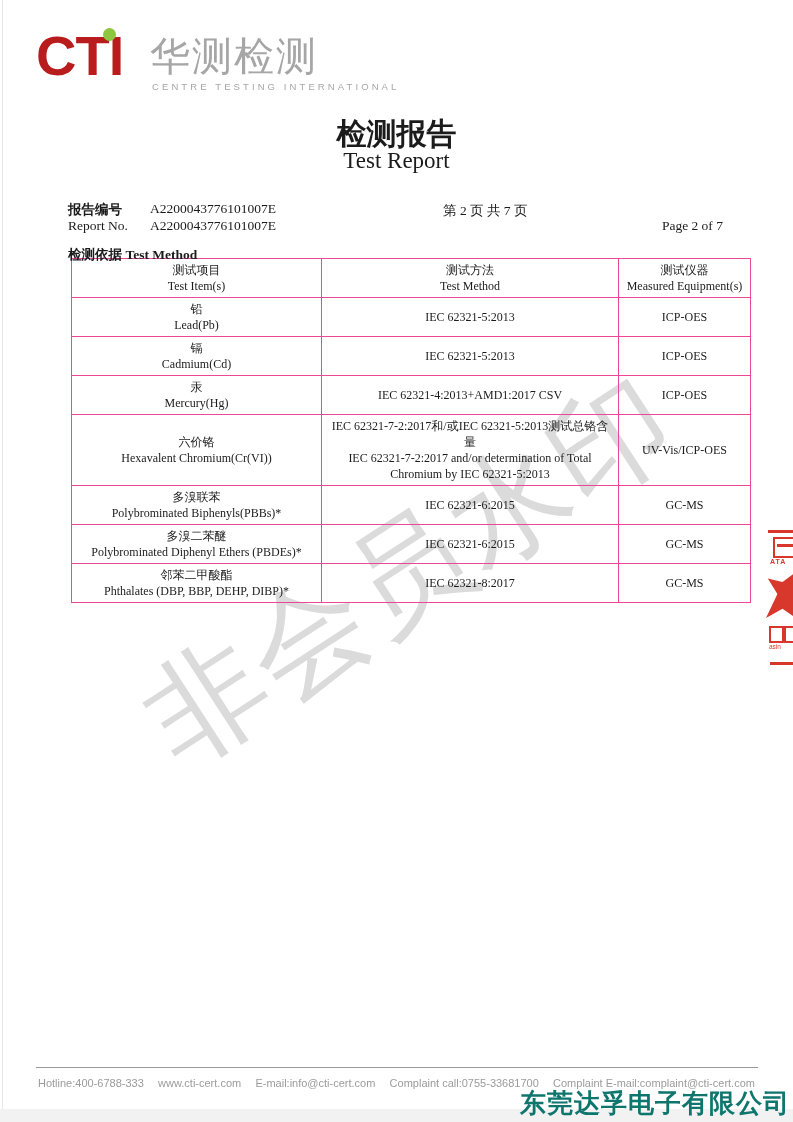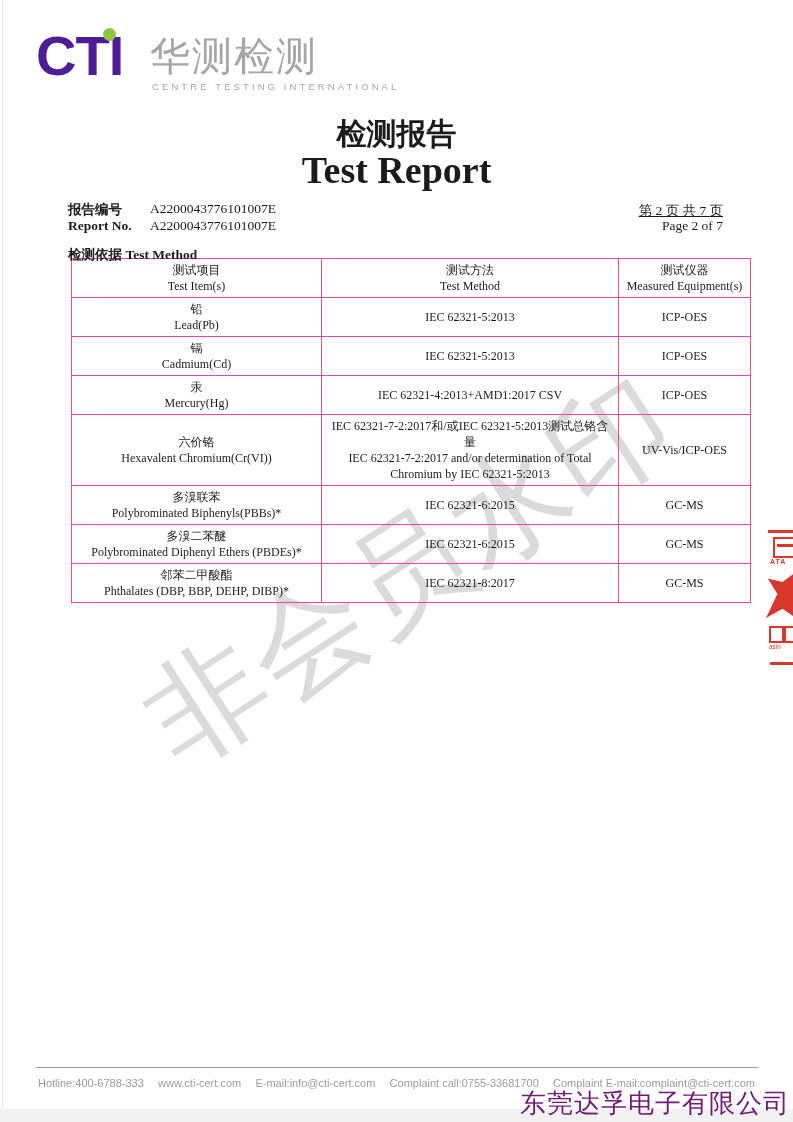--- a/index.html
+++ b/index.html
@@ -6,38 +6,38 @@
   .page{position:relative;width:793px;height:1122px;background:#ffffff;overflow:hidden;
         font-family:"Liberation Serif","DejaVu Serif",serif;color:#1b1b1b;}
   .abs{position:absolute;}
 
   
   .left-edge{left:2px;top:0;width:1px;height:1122px;background:#e6e6e6;}
   .bottom-strip{left:0;top:1109px;width:793px;height:13px;background:#f2f2f2;z-index:0;}
 
   
   .logo-cti{left:36px;top:28px;font-family:"Liberation Sans","DejaVu Sans",sans-serif;
-            font-weight:bold;font-size:56px;line-height:1;color:#4c1d95;letter-spacing:-1px;z-index:2;}
+            font-weight:bold;font-size:56px;line-height:1;color:#b91c1c;letter-spacing:-1px;z-index:2;}
   .logo-dot{left:103px;top:28px;width:13px;height:13px;border-radius:50%;background:#8dc63f;z-index:3;}
   .logo-cn{left:150px;top:36px;font-family:"Liberation Sans","DejaVu Sans",sans-serif;
            font-size:40px;line-height:1;color:#a6a6a6;letter-spacing:2px;z-index:2;}
   .logo-sub{left:152px;top:81px;font-family:"Liberation Sans","DejaVu Sans",sans-serif;
             font-size:9.5px;color:#a6a6a6;letter-spacing:3.1px;z-index:2;text-align:center;}
 
   
   .title-cn{left:0;top:114px;width:793px;text-align:center;font-size:30px;font-weight:bold;z-index:2;}
-  .title-en{left:0;top:148px;width:793px;text-align:center;font-size:38px;font-weight:bold;z-index:2;}
+  .title-en{left:0;top:148px;width:793px;text-align:center;font-size:23px;font-weight:normal;z-index:2;}
 
   
   .ri{font-size:13.5px;z-index:2;}
   .ri-l1{left:68px;top:201px;font-weight:bold;}
   .ri-v1{left:150px;top:201px;}
-  .ri-l2{left:68px;top:218px;font-weight:bold;}
+  .ri-l2{left:68px;top:218px;font-weight:normal;}
   .ri-v2{left:150px;top:218px;}
-  .pg-cn{left:443px;top:202px;width:280px;text-align:right;font-size:13.5px;text-decoration:underline;}
+  .pg-cn{left:443px;top:202px;width:280px;font-size:13.5px;}
   .pg-en{left:443px;top:218px;width:280px;text-align:right;font-size:13.5px;}
   .section-label{left:68px;top:246px;font-weight:bold;font-size:13.5px;z-index:2;}
 
   
   .watermark{left:90px;top:492px;width:640px;text-align:center;white-space:nowrap;
              font-family:"Liberation Sans","DejaVu Sans",sans-serif;
              font-size:118px;color:#dbdbdb;letter-spacing:2px;
              transform:rotate(-33deg);z-index:0;}
 
   
@@ -59,21 +59,21 @@
   .seal-glyph-m1{left:769px;top:626px;width:11px;height:13px;border:2px solid #d8382c;}
   .seal-glyph-m2{left:784px;top:626px;width:11px;height:13px;border:2px solid #d8382c;}
   .seal-asin{left:769px;top:643px;font-family:"Liberation Sans",sans-serif;font-size:6.5px;}
   .seal-line-bot{left:770px;top:662px;width:24px;height:3px;background:#d8382c;}
 
   
   .footer-line{left:36px;top:1067px;width:722px;height:1px;background:#9a9a9a;}
   .footer-text{left:38px;top:1077px;width:717px;display:flex;justify-content:space-between;
                font-family:"Liberation Sans","DejaVu Sans",sans-serif;font-size:11px;color:#9b9b9b;z-index:1;}
   .company{right:3px;top:1086px;font-family:"Liberation Sans","DejaVu Sans",sans-serif;
-           font-size:26px;font-weight:normal;color:#701a75;letter-spacing:1px;z-index:2;}
+           font-size:26px;font-weight:bold;color:#0f766e;letter-spacing:1px;z-index:2;}
 </style>
 </head>
 <body>
 
 <div class="page">
 
   <div class="abs left-edge"></div>
   <div class="abs bottom-strip"></div>
 
   <div class="abs watermark">非会员水印</div>

